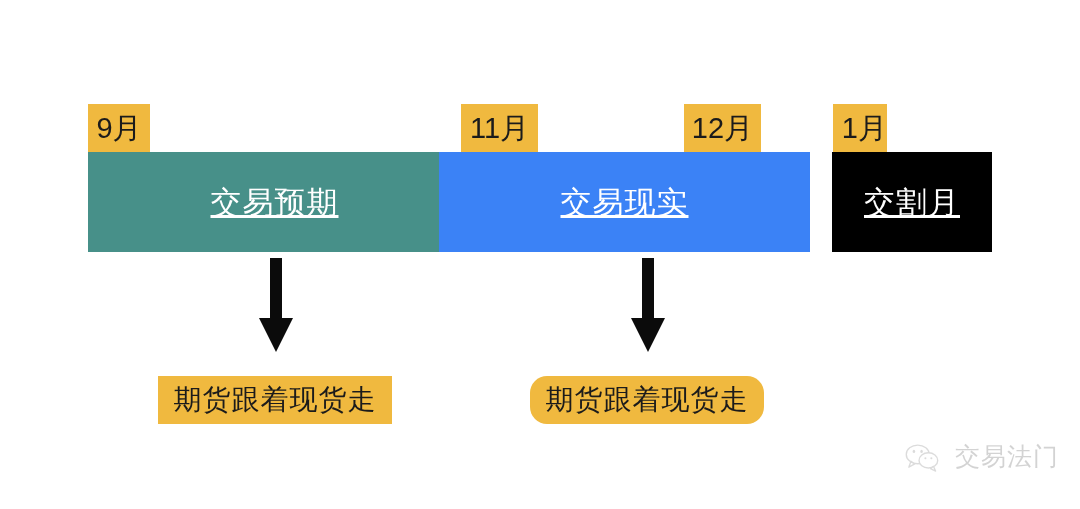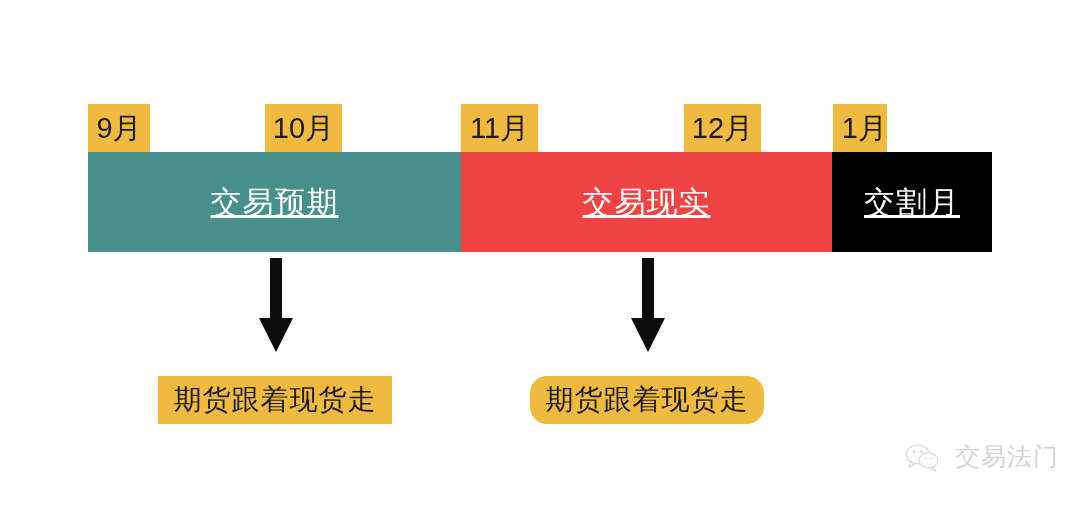--- a/index.html
+++ b/index.html
@@ -125,43 +125,40 @@
 </style>
 </head>
 <body>
 
 <div id="canvas">
 
   <div class="month-chip" style="left:88px; top:104px; width:62px; height:48px;">
     <span>9月</span>
   </div>
 
-  <div class="month-chip" style="left:265px; top:104px; width:77px; height:48px;">
-    <span>10月</span>
-  </div>
 
   <div class="month-chip" style="left:461px; top:104px; width:77px; height:48px;">
     <span>11月</span>
   </div>
 
   <div class="month-chip" style="left:684px; top:104px; width:77px; height:48px;">
     <span>12月</span>
   </div>
 
   <div class="month-chip" style="left:833px; top:104px; width:54px; height:48px;justify-content:flex-end;">
     <span>1月</span>
   </div>
 
   <div class="timeline">
 
     <div class="segment" style="left:0px; width:373px; background:#479089;">
       <span>交易预期</span>
     </div>
 
-    <div class="segment" style="left:373px; width:371px; background:#ef4444;">
+    <div class="segment" style="left:351px; width:371px; background:#3b82f6;">
       <span>交易现实</span>
     </div>
 
     <div class="segment" style="left:744px; width:160px; background:#000000;">
       <span>交割月</span>
     </div>
 
   </div>
 
   <div class="arrow" style="left:259px; top:258px;">

